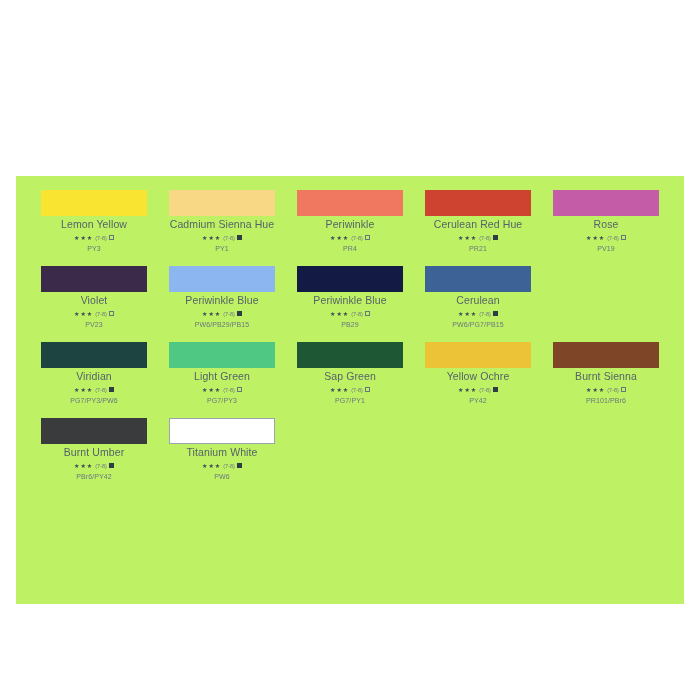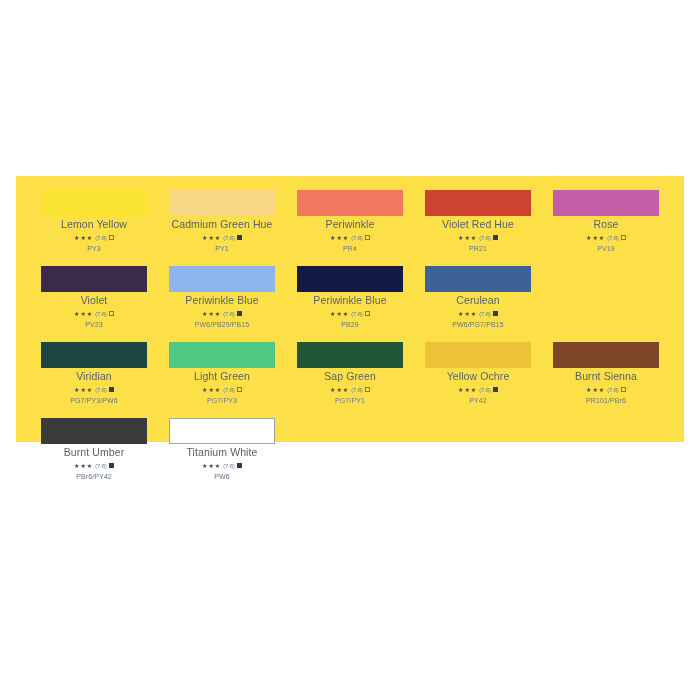--- a/index.html
+++ b/index.html
@@ -18,22 +18,22 @@
     height: 700px;
     background: #ffffff;
   }
 
   
   #chart-card {
     position: absolute;
     left: 16px;
     top: 176px;
     width: 668px;
-    height: 266px;
-    background: #fde047;
+    height: 428px;
+    background: #bef264;
     box-sizing: border-box;
   }
 
   #swatch-grid {
     position: absolute;
     left: 14px;
     top: 14px;
     width: 640px;
   }
 
@@ -135,41 +135,41 @@
             <div class="swatch-name">Lemon Yellow</div>
             <div class="swatch-meta">
               <span class="stars">★★★</span>
               <span class="opacity-range">(7-8)</span>
               <span class="opacity-mark transparent"></span>
             </div>
             <div class="swatch-pigment">PY3</div>
           </div>
           <div class="swatch-cell">
             <div class="swatch-chip" title="Cadmium Yellow Hue" style="background: rgb(248, 216, 133);"></div>
-            <div class="swatch-name">Cadmium Green Hue</div>
+            <div class="swatch-name">Cadmium Sienna Hue</div>
             <div class="swatch-meta">
               <span class="stars">★★★</span>
               <span class="opacity-range">(7-8)</span>
               <span class="opacity-mark opaque"></span>
             </div>
             <div class="swatch-pigment">PY1</div>
           </div>
           <div class="swatch-cell">
             <div class="swatch-chip" title="Vermillion" style="background: rgb(240, 119, 96);"></div>
             <div class="swatch-name">Periwinkle</div>
             <div class="swatch-meta">
               <span class="stars">★★★</span>
               <span class="opacity-range">(7-8)</span>
               <span class="opacity-mark transparent"></span>
             </div>
             <div class="swatch-pigment">PR4</div>
           </div>
           <div class="swatch-cell">
             <div class="swatch-chip" title="Cadmium Red Hue" style="background: rgb(205, 67, 48);"></div>
-            <div class="swatch-name">Violet Red Hue</div>
+            <div class="swatch-name">Cerulean Red Hue</div>
             <div class="swatch-meta">
               <span class="stars">★★★</span>
               <span class="opacity-range">(7-8)</span>
               <span class="opacity-mark opaque"></span>
             </div>
             <div class="swatch-pigment">PR21</div>
           </div>
           <div class="swatch-cell">
             <div class="swatch-chip" title="Rose" style="background: rgb(196, 92, 168);"></div>
             <div class="swatch-name">Rose</div>

